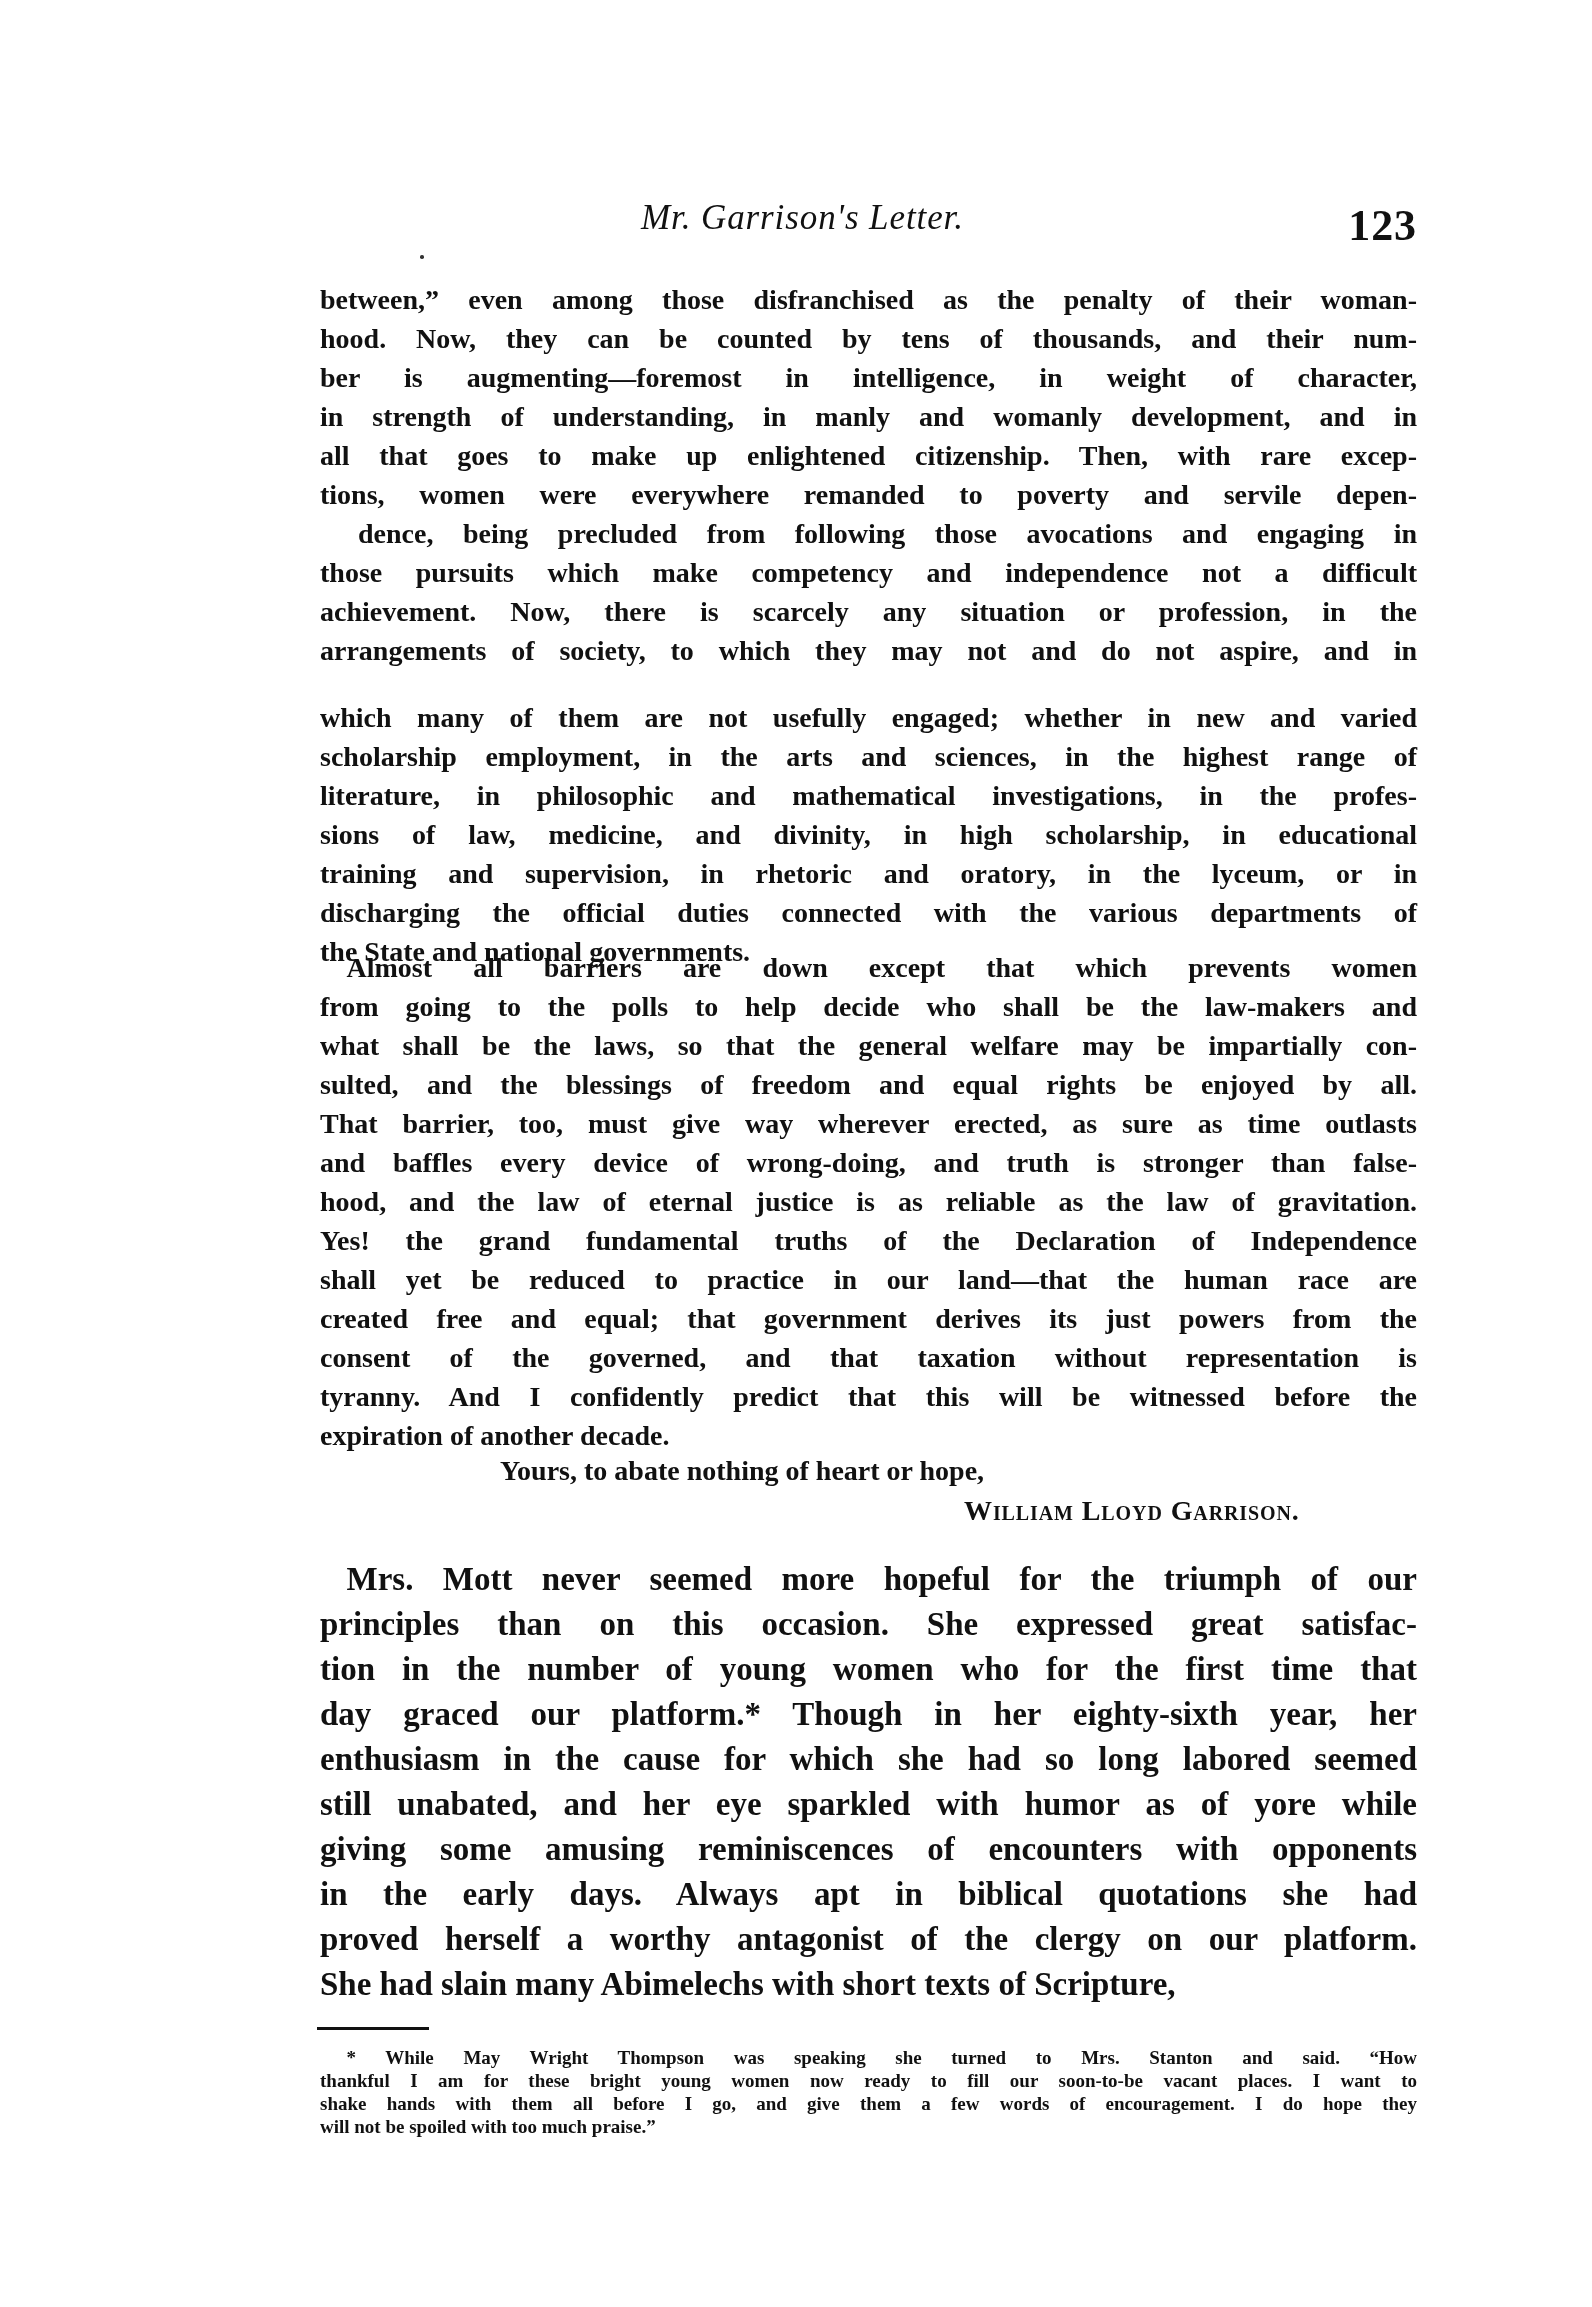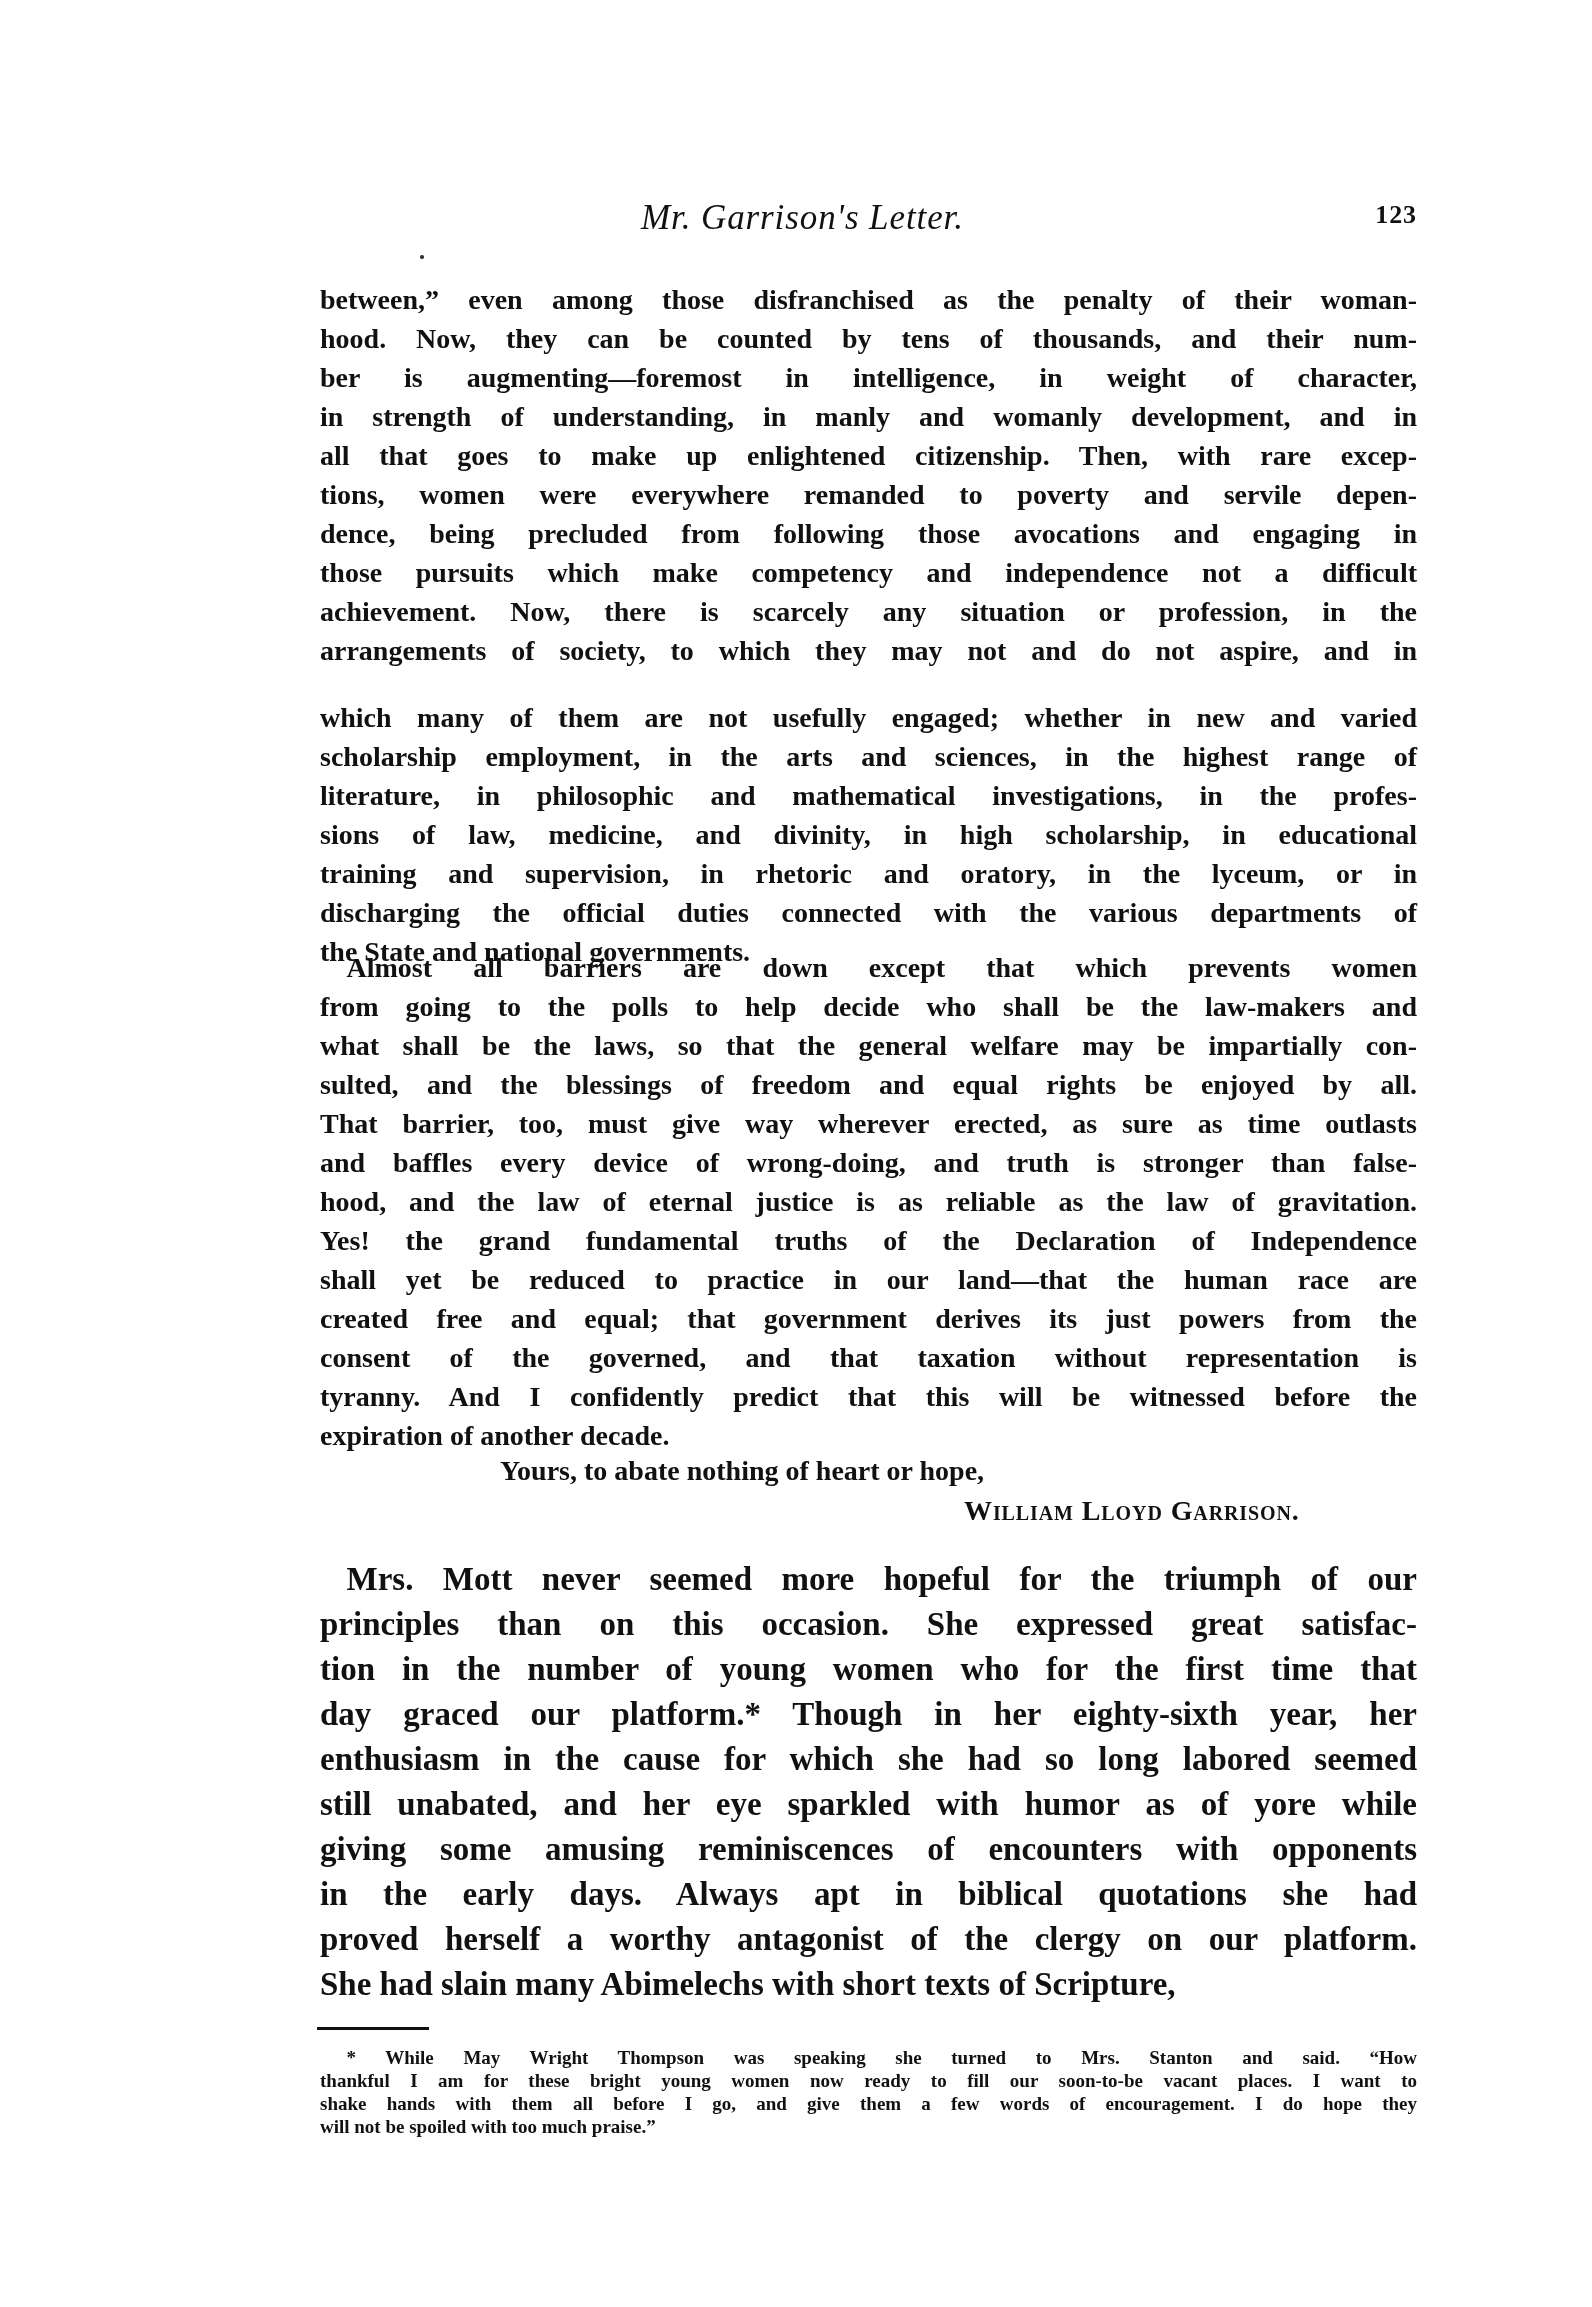--- a/index.html
+++ b/index.html
@@ -1,20 +1,20 @@
 <!DOCTYPE html>
 <html style="font-size:14px"><head>
 <meta charset="utf-8">
 <style>
   html, body { margin: 0; padding: 0; background: #ffffff; }
   body { width: 1592px; height: 2307px; position: relative; overflow: hidden; color: #111111; font-family: "Liberation Serif", "DejaVu Serif", serif; }
   .page { position: absolute; left: 0; top: 0; width: 1592px; height: 1699px; }
   .running-head { position: absolute; top: 198px; left: 320px; width: 1097px; height: 53px; }
   .running-title { position: absolute; left: 320px; width: 460px; top: 0; font-style: italic; font-size: 35px; letter-spacing: 0.9px; white-space: nowrap; }
-  .page-number { position: absolute; right: 0; top: 1.8px; font-size: 26px; letter-spacing: 0.9px; font-weight: bold; }
+  .page-number { position: absolute; right: 0; top: 1.8px; font-size: 44px; letter-spacing: 0.9px; font-weight: bold; }
   .text-block { position: absolute; left: 320px; width: 1097px; }
   .line { display: block; white-space: nowrap; text-align: justify; text-align-last: justify; overflow: visible; }
   .line.last { text-align-last: left; }
   .body-p { font-size: 28px; font-weight: bold; line-height: 39px; }
   .indent { padding-left: 26.5px; }
   .closing { position: absolute; left: 500px; top: 1455px; font-size: 28px; font-weight: bold; white-space: nowrap; }
   .signature { position: absolute; left: 964px; top: 1495px; font-size: 28px; font-weight: bold; white-space: nowrap; font-variant: small-caps; letter-spacing: 0.9px; }
   .large-p { font-size: 33px; line-height: 45px; font-weight: bold; }
   .footnote-rule { position: absolute; left: 317px; top: 2027px; width: 112px; height: 2.7px; background: #111; }
   .footnote { position: absolute; left: 320px; top: 2046px; width: 1097px; font-size: 19px; line-height: 23px; font-weight: bold; }
@@ -32,21 +32,21 @@
 
   <span class="speck" style="left:420px;top:255px;width:3.5px;height:3.5px;"></span>
 
   <div class="text-block body-p" id="p1" style="top:280px;">
       <span class="line" style="display: block;">between,” even among those disfranchised as the penalty of their woman-</span>
       <span class="line" style="display: block;">hood.  Now, they can be counted by tens of thousands, and their num-</span>
       <span class="line" style="display: block;">ber is augmenting—foremost in intelligence, in weight of character,</span>
       <span class="line" style="display: block;">in strength of understanding, in manly and womanly development, and in</span>
       <span class="line" style="display: block;">all that goes to make up enlightened citizenship.  Then, with rare excep-</span>
       <span class="line" style="display: block;">tions, women were everywhere remanded to poverty and servile depen-</span>
-      <span class="line" style="display: block;">dence, being precluded from following those avocations and engaging in</span>
+      <span class="line" style="display: block; margin-left: 38px;">dence, being precluded from following those avocations and engaging in</span>
       <span class="line" style="display: block;">those pursuits which make competency and independence not a difficult</span>
       <span class="line" style="display: block;">achievement.  Now, there is scarcely any situation or profession, in the</span>
       <span class="line" style="display: block;">arrangements of society, to which they may not and do not aspire, and in</span>
       <span class="line" style="display: block; margin-top: 28px;">which many of them are not usefully engaged; whether in new and varied</span>
       <span class="line" style="display: block;">scholarship employment, in the arts and sciences, in the highest range of</span>
       <span class="line" style="display: block;">literature, in philosophic and mathematical investigations, in the profes-</span>
       <span class="line" style="display: block;">sions of law, medicine, and divinity, in high scholarship, in educational</span>
       <span class="line" style="display: block;">training and supervision, in rhetoric and oratory, in the lyceum, or in</span>
       <span class="line" style="display: block;">discharging the official duties connected with the various departments of</span>
       <span class="line last" style="display: block;">the State and national governments.</span>

